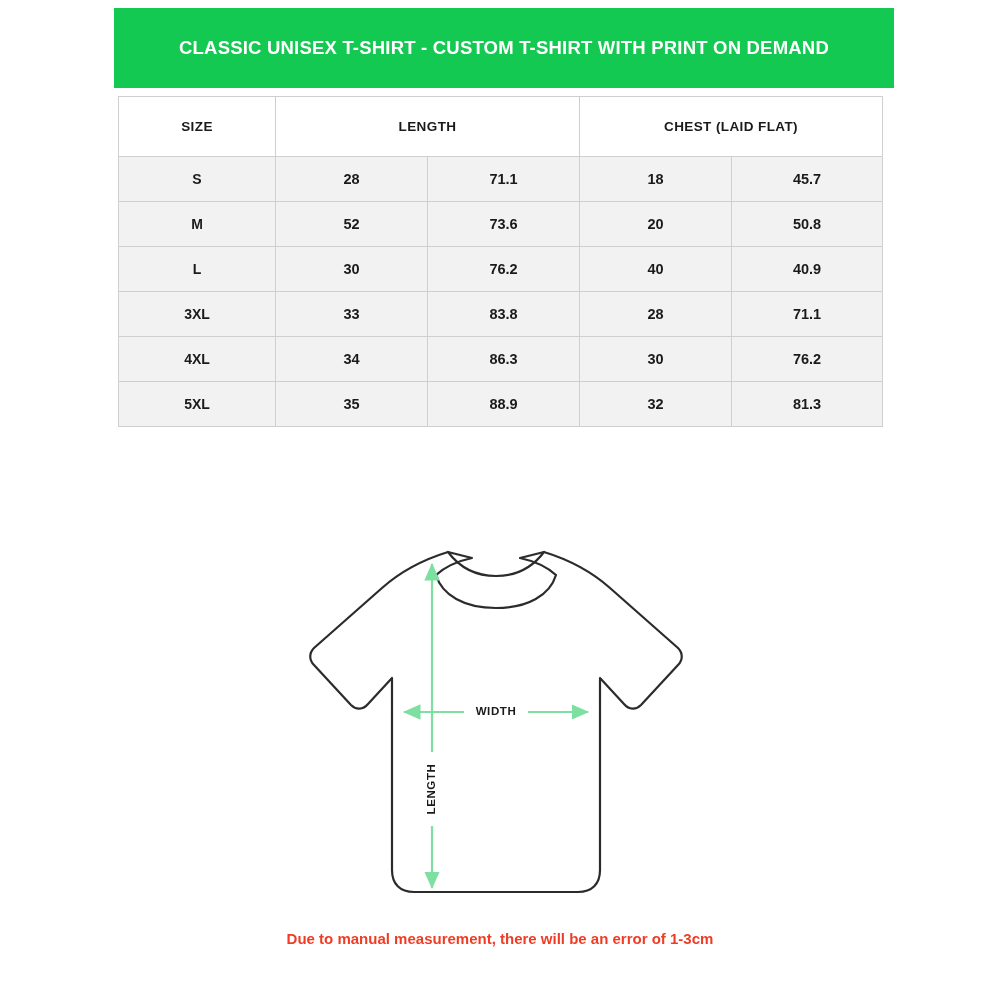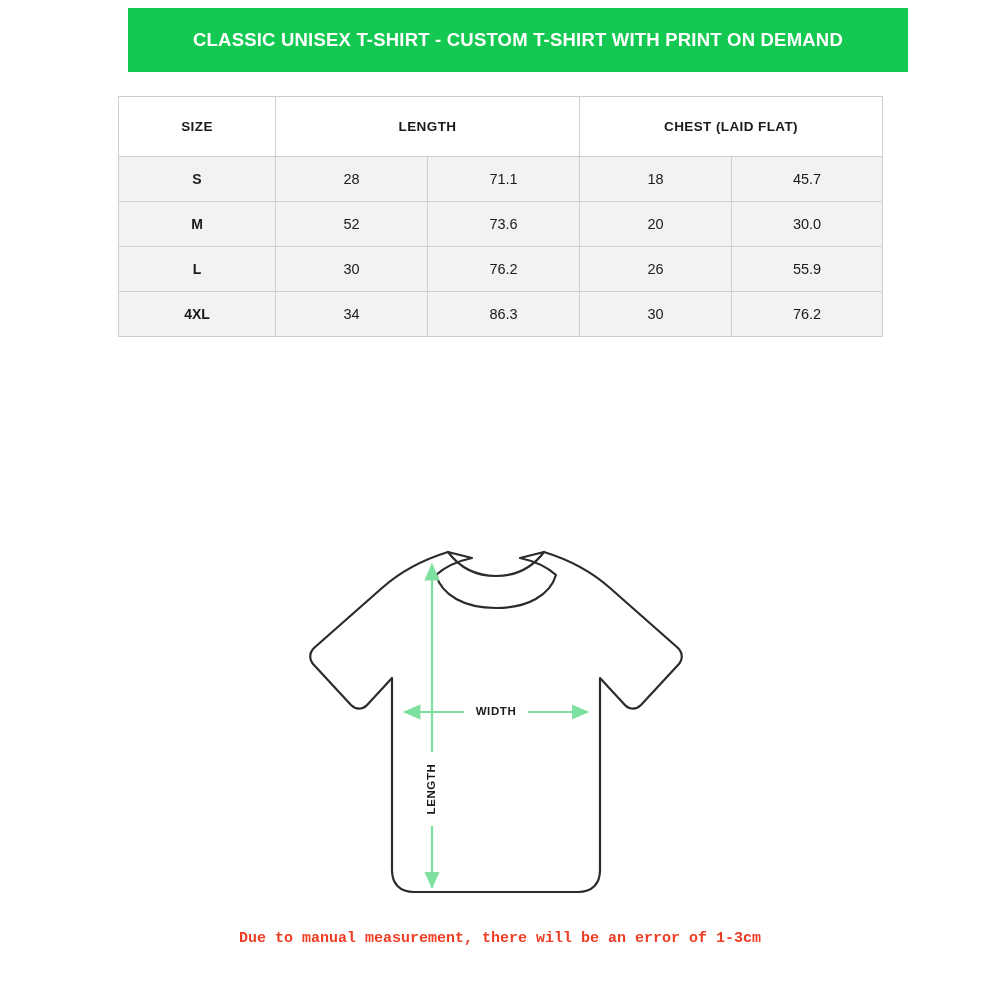--- a/index.html
+++ b/index.html
@@ -15,24 +15,24 @@
     position: relative;
     width: 1000px;
     height: 1000px;
     background: #ffffff;
     overflow: hidden;
   }
 
   
   .header-banner {
     position: absolute;
-    left: 128px;
+    left: 114px;
     top: 8px;
     width: 780px;
-    height: 64px;
+    height: 80px;
     background: #14c951;
     display: flex;
     align-items: center;
     justify-content: center;
   }
   .header-title {
     color: #ffffff;
     font-size: 18.5px;
     font-weight: bold;
     letter-spacing: 0.2px;
@@ -58,21 +58,21 @@
   .size-table thead th {
     height: 60px;
     font-weight: bold;
     font-size: 13.5px;
     letter-spacing: 0.4px;
     background: #ffffff;
   }
   .size-table tbody td {
     height: 45px;
     background: #f2f2f2;
-    font-weight: normal;
+    font-weight: bold;
   }
   .size-table tbody td.size-cell {
     font-weight: bold;
     font-size: 14px;
   }
   col.c-size { width: 157px; }
   col.c-len-in { width: 152px; }
   col.c-len-cm { width: 152px; }
   col.c-chest-in { width: 152px; }
   col.c-chest-cm { width: 151px; }
@@ -97,21 +97,20 @@
   
   .footer-note {
     position: absolute;
     left: 0;
     top: 930px;
     width: 1000px;
     text-align: center;
     color: #f03c24;
     font-size: 15px;
     font-weight: bold;
-    font-family: Liberation Mono, monospace;
   }
 </style>
 </head>
 <body>
 
 <div class="page">
 
   <div class="header-banner">
     <div class="header-title">CLASSIC UNISEX T-SHIRT - CUSTOM T-SHIRT WITH PRINT ON DEMAND</div>
   </div>
@@ -137,35 +136,49 @@
         <td>28</td>
         <td>71.1</td>
         <td>18</td>
         <td>45.7</td>
       </tr>
       <tr>
         <td class="size-cell">M</td>
         <td>52</td>
         <td>73.6</td>
         <td>20</td>
-        <td>30.0</td>
+        <td>50.8</td>
       </tr>
       <tr>
         <td class="size-cell">L</td>
         <td>30</td>
         <td>76.2</td>
-        <td>26</td>
-        <td>55.9</td>
+        <td>40</td>
+        <td>40.9</td>
+      </tr>
+      <tr>
+        <td class="size-cell">3XL</td>
+        <td>33</td>
+        <td>83.8</td>
+        <td>28</td>
+        <td>71.1</td>
       </tr>
       <tr>
         <td class="size-cell">4XL</td>
         <td>34</td>
         <td>86.3</td>
         <td>30</td>
         <td>76.2</td>
+      </tr>
+      <tr>
+        <td class="size-cell">5XL</td>
+        <td>35</td>
+        <td>88.9</td>
+        <td>32</td>
+        <td>81.3</td>
       </tr>
     </tbody>
   </table>
 
   <div class="diagram">
     <svg width="400" height="390" viewBox="0 0 400 390" xmlns="http://www.w3.org/2000/svg">
       <defs>
         <marker id="arrowEnd" markerWidth="9" markerHeight="9" refX="7.5" refY="4" orient="auto">
           <path d="M0,0.5 L8,4 L0,7.5 Z" fill="#7ddfa0"></path>
         </marker>

